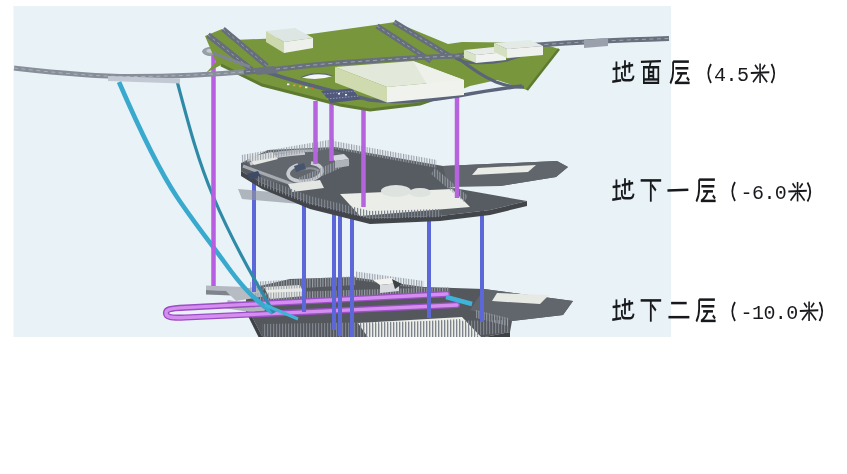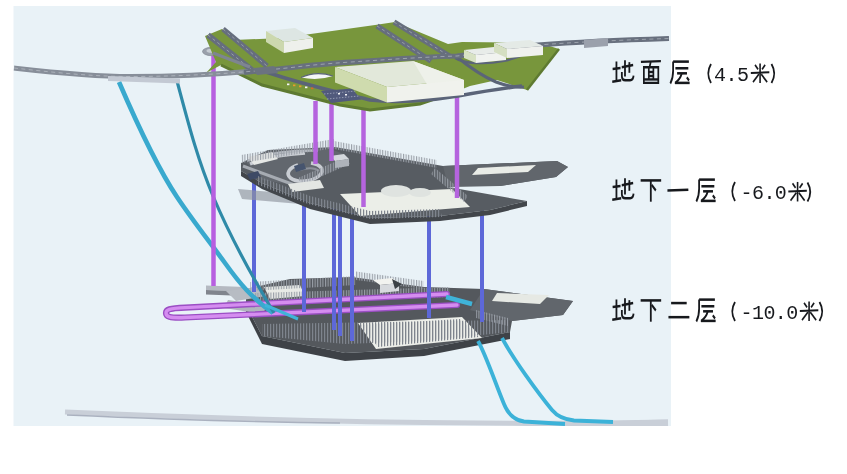--- a/index.html
+++ b/index.html
@@ -1,16 +1,16 @@
 <!DOCTYPE html>
 <html><head>
 <meta charset="utf-8">
 <style>
 html,body{margin:0;padding:0;background:#ffffff;}
-#c{position:relative;width:847px;height:426px;overflow:hidden;background:#86efac;
+#c{position:relative;width:847px;height:337px;overflow:hidden;background:#86efac;
 font-family:"Liberation Sans",sans-serif;}
 </style>
 </head>
 <body>
 <div id="c">
 <svg width="847" height="474" viewBox="0 0 847 474" xmlns="http://www.w3.org/2000/svg">
 <defs>
 <pattern id="fence" width="2.6" height="12" patternUnits="userSpaceOnUse">
   <rect x="0" y="0" width="1.1" height="12" fill="#999fa7"></rect>
 </pattern>

